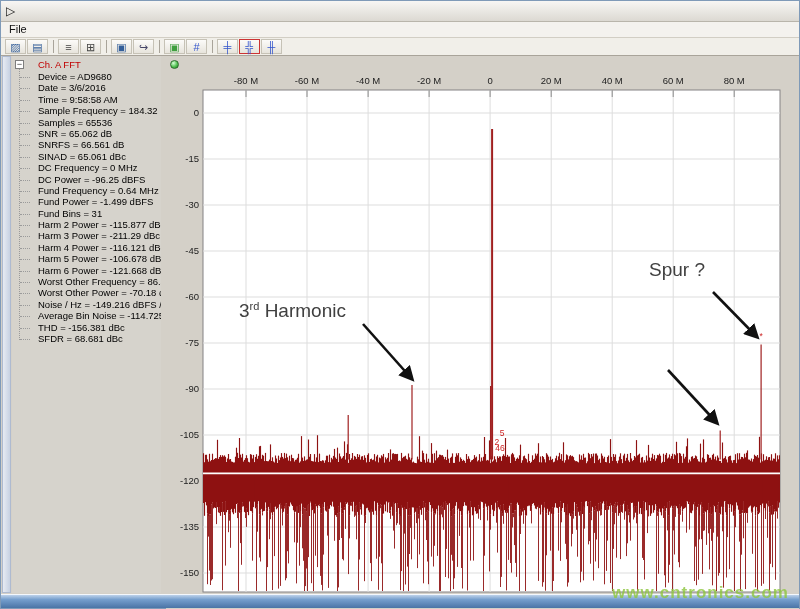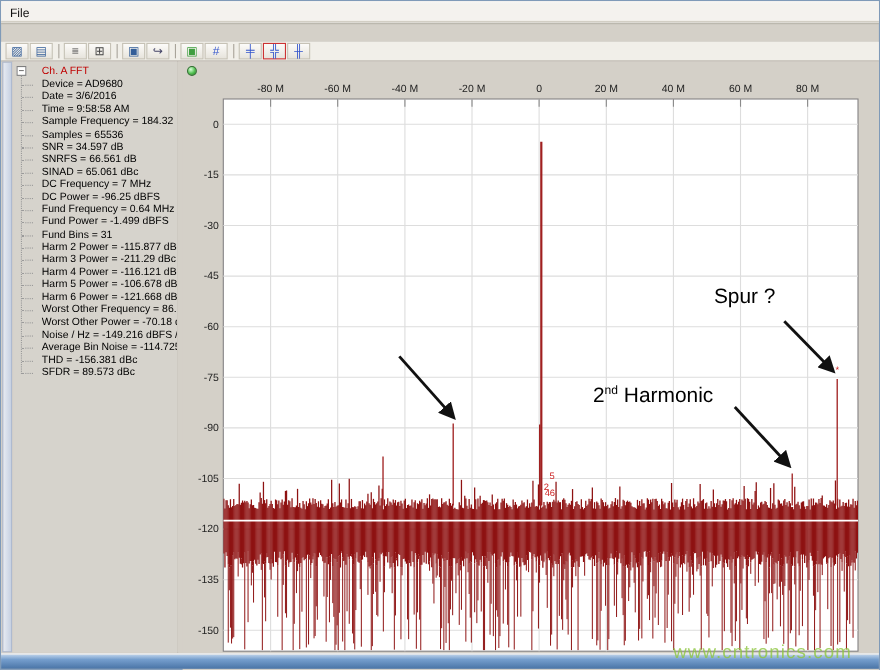--- a/index.html
+++ b/index.html
@@ -6,22 +6,22 @@
   body{width:800px;height:609px;overflow:hidden;background:#d4d0c8;
        font-family:"Liberation Sans",sans-serif;position:relative;}
   .window{position:absolute;inset:0;border:1px solid #7f9ab8;background:#d4d0c8;}
 
   
   .titlebar{position:absolute;left:0;top:0;right:0;height:20px;
     background:linear-gradient(#f7f6f4,#dcd9d2);border-bottom:1px solid #b9b5ab;
     display:flex;align-items:center;padding-left:5px;}
   .app-icon{font-size:12px;line-height:12px;color:#111;margin-right:6px;}
   .title-text{font-size:11px;font-weight:bold;color:#101010;}
-  .menubar{position:absolute;left:0;top:3px;right:0;height:15px;background:#f4f2ee;
-    border-bottom:1px solid #d2cec4;display:flex;align-items:center;}
+  .menubar{position:absolute;left:0;top:21px;right:0;height:15px;background:#f4f2ee;
+    border-bottom:1px solid #d2cec4;display:flex;align-items:flex-start;}
   .menu-item{font-size:11px;color:#111;padding:1px 8px;}
   .toolbar{position:absolute;left:0;top:37px;right:0;height:17px;background:#f1efe9;
     border-bottom:1px solid #a9a49a;display:flex;align-items:center;padding-left:4px;}
   .tb-btn{width:21px;height:15px;margin-right:1px;border:1px solid #c6c2b6;
     background:linear-gradient(#fcfbf9,#e7e4dc);font-size:11px;line-height:14px;
     text-align:center;box-sizing:border-box;}
   .tb-btn.sel{border:1px solid #cc3333;}
   .tb-sep{width:1px;height:13px;background:#a9a49a;margin:0 4px;}
 
   
@@ -41,27 +41,27 @@
     line-height:11.4px;color:#000;white-space:nowrap;}
   .tree-item::before{content:"";position:absolute;left:8px;top:6px;width:10px;
     border-top:1px dotted #9a9a9a;}
   .splitter{position:absolute;left:160px;top:0;bottom:2px;width:5px;background:#d4d0c8;}
 
   .plot-panel{position:absolute;left:165px;top:0;width:633px;height:609px;background:#d4d0c8;}
   .green-dot{position:absolute;left:4px;top:4px;width:9px;height:9px;border-radius:50%;
     background:radial-gradient(circle at 35% 30%,#d8ffd8,#52c152 55%,#1d7a1d);
     border:1px solid #2f6e2f;box-sizing:border-box;}
   .plot-svg{position:absolute;left:0;top:0;}
-  .anno{position:absolute;color:#000000;font-size:19px;white-space:nowrap;
+  .anno{position:absolute;color:#404040;font-size:19px;white-space:nowrap;
     font-family:"Liberation Sans",sans-serif;}
   .anno sup{font-size:11px;}
 
   .statusbar{position:absolute;left:0;bottom:0;right:0;height:13px;
     background:linear-gradient(#bdd2ea,#759ecd 35%,#4a74a6);border-top:1px solid #f3f7fc;}
-  .watermark{position:absolute;left:612px;top:583px;font-size:17px;font-weight:normal;
+  .watermark{position:absolute;left:612px;top:583px;font-size:17px;font-weight:bold;
     color:rgba(141,198,63,0.8);letter-spacing:1px;z-index:50;}
 </style>
 </head>
 <body>
 
 <div class="window">
 
   <div class="titlebar">
     <span class="app-icon">▷</span>
   </div>
@@ -96,39 +96,39 @@
         <span class="expander">−</span>
         <span>Ch. A FFT</span>
       </div>
       <div class="tree-items" id="tree-items">
         <div class="tree-guide"></div>
       <div class="tree-item">Device = AD9680</div>
           <div class="tree-item">Date = 3/6/2016</div>
           <div class="tree-item">Time = 9:58:58 AM</div>
           <div class="tree-item">Sample Frequency = 184.32 MHz</div>
           <div class="tree-item">Samples = 65536</div>
-          <div class="tree-item">SNR = 34.597 dB</div>
+          <div class="tree-item">SNR = 65.062 dB</div>
           <div class="tree-item">SNRFS = 66.561 dB</div>
           <div class="tree-item">SINAD = 65.061 dBc</div>
-          <div class="tree-item">DC Frequency = 7 MHz</div>
+          <div class="tree-item">DC Frequency = 0 MHz</div>
           <div class="tree-item">DC Power = -96.25 dBFS</div>
           <div class="tree-item">Fund Frequency = 0.64 MHz</div>
           <div class="tree-item">Fund Power = -1.499 dBFS</div>
           <div class="tree-item">Fund Bins = 31</div>
           <div class="tree-item">Harm 2 Power = -115.877 dBc</div>
           <div class="tree-item">Harm 3 Power = -211.29 dBc</div>
           <div class="tree-item">Harm 4 Power = -116.121 dBc</div>
           <div class="tree-item">Harm 5 Power = -106.678 dBc</div>
           <div class="tree-item">Harm 6 Power = -121.668 dBc</div>
           <div class="tree-item">Worst Other Frequency = 86.31 MHz</div>
           <div class="tree-item">Worst Other Power = -70.18 dBFS</div>
           <div class="tree-item">Noise / Hz = -149.216 dBFS / Hz</div>
           <div class="tree-item">Average Bin Noise = -114.725 dBFS</div>
           <div class="tree-item">THD = -156.381 dBc</div>
-          <div class="tree-item">SFDR = 89.573 dBc</div>
+          <div class="tree-item">SFDR = 68.681 dBc</div>
         </div>
     </div>
 
     <div class="splitter"></div>
 
     <div class="plot-panel" id="plot-panel">
       <div class="green-dot"></div>
       <svg class="plot-svg" id="plot-svg" width="633" height="541">
           <defs>
             <clipPath id="clip">
@@ -1101,21 +1101,21 @@
             <line x1="595.1" y1="288.5" x2="595.1" y2="403.5" stroke="#a02020" stroke-width="1.2"></line>
             <text x="336.0" y="379.9" font-size="8.5" fill="#cc2222" text-anchor="middle" font-family="Liberation Sans,sans-serif">5</text>
             <text x="330.8" y="389.1" font-size="8.5" fill="#cc2222" text-anchor="middle" font-family="Liberation Sans,sans-serif">2</text>
             <text x="333.9" y="395.2" font-size="8.5" fill="#cc2222" text-anchor="middle" font-family="Liberation Sans,sans-serif">46</text>
             <text x="595.1" y="283.0" font-size="8.5" fill="#cc2222" text-anchor="middle" font-family="Liberation Sans,sans-serif">*</text>
           </g>
           <line x1="197" y1="268" x2="246" y2="323" stroke="#111" stroke-width="2.6" marker-end="url(#ah)"></line>
           <line x1="502" y1="314" x2="551" y2="367" stroke="#111" stroke-width="2.6" marker-end="url(#ah)"></line>
           <line x1="547" y1="236" x2="591" y2="281" stroke="#111" stroke-width="2.6" marker-end="url(#ah)"></line>
         </svg>
-        <div class="anno" style="left: 373px; top: 293px;"><span>2</span><sup>nd</sup><span> Harmonic</span></div>
+    <div class="anno" style="left: 73px; top: 244px;"><span>3</span><sup>rd</sup><span> Harmonic</span></div>
         <div class="anno" style="left: 483px; top: 203px;"><span></span><span>Spur ?</span></div>
       </div>
   </div>
 
   <div class="statusbar"></div>
 </div>
 
 <div class="watermark">www.cntronics.com</div>
 
 </body></html>

